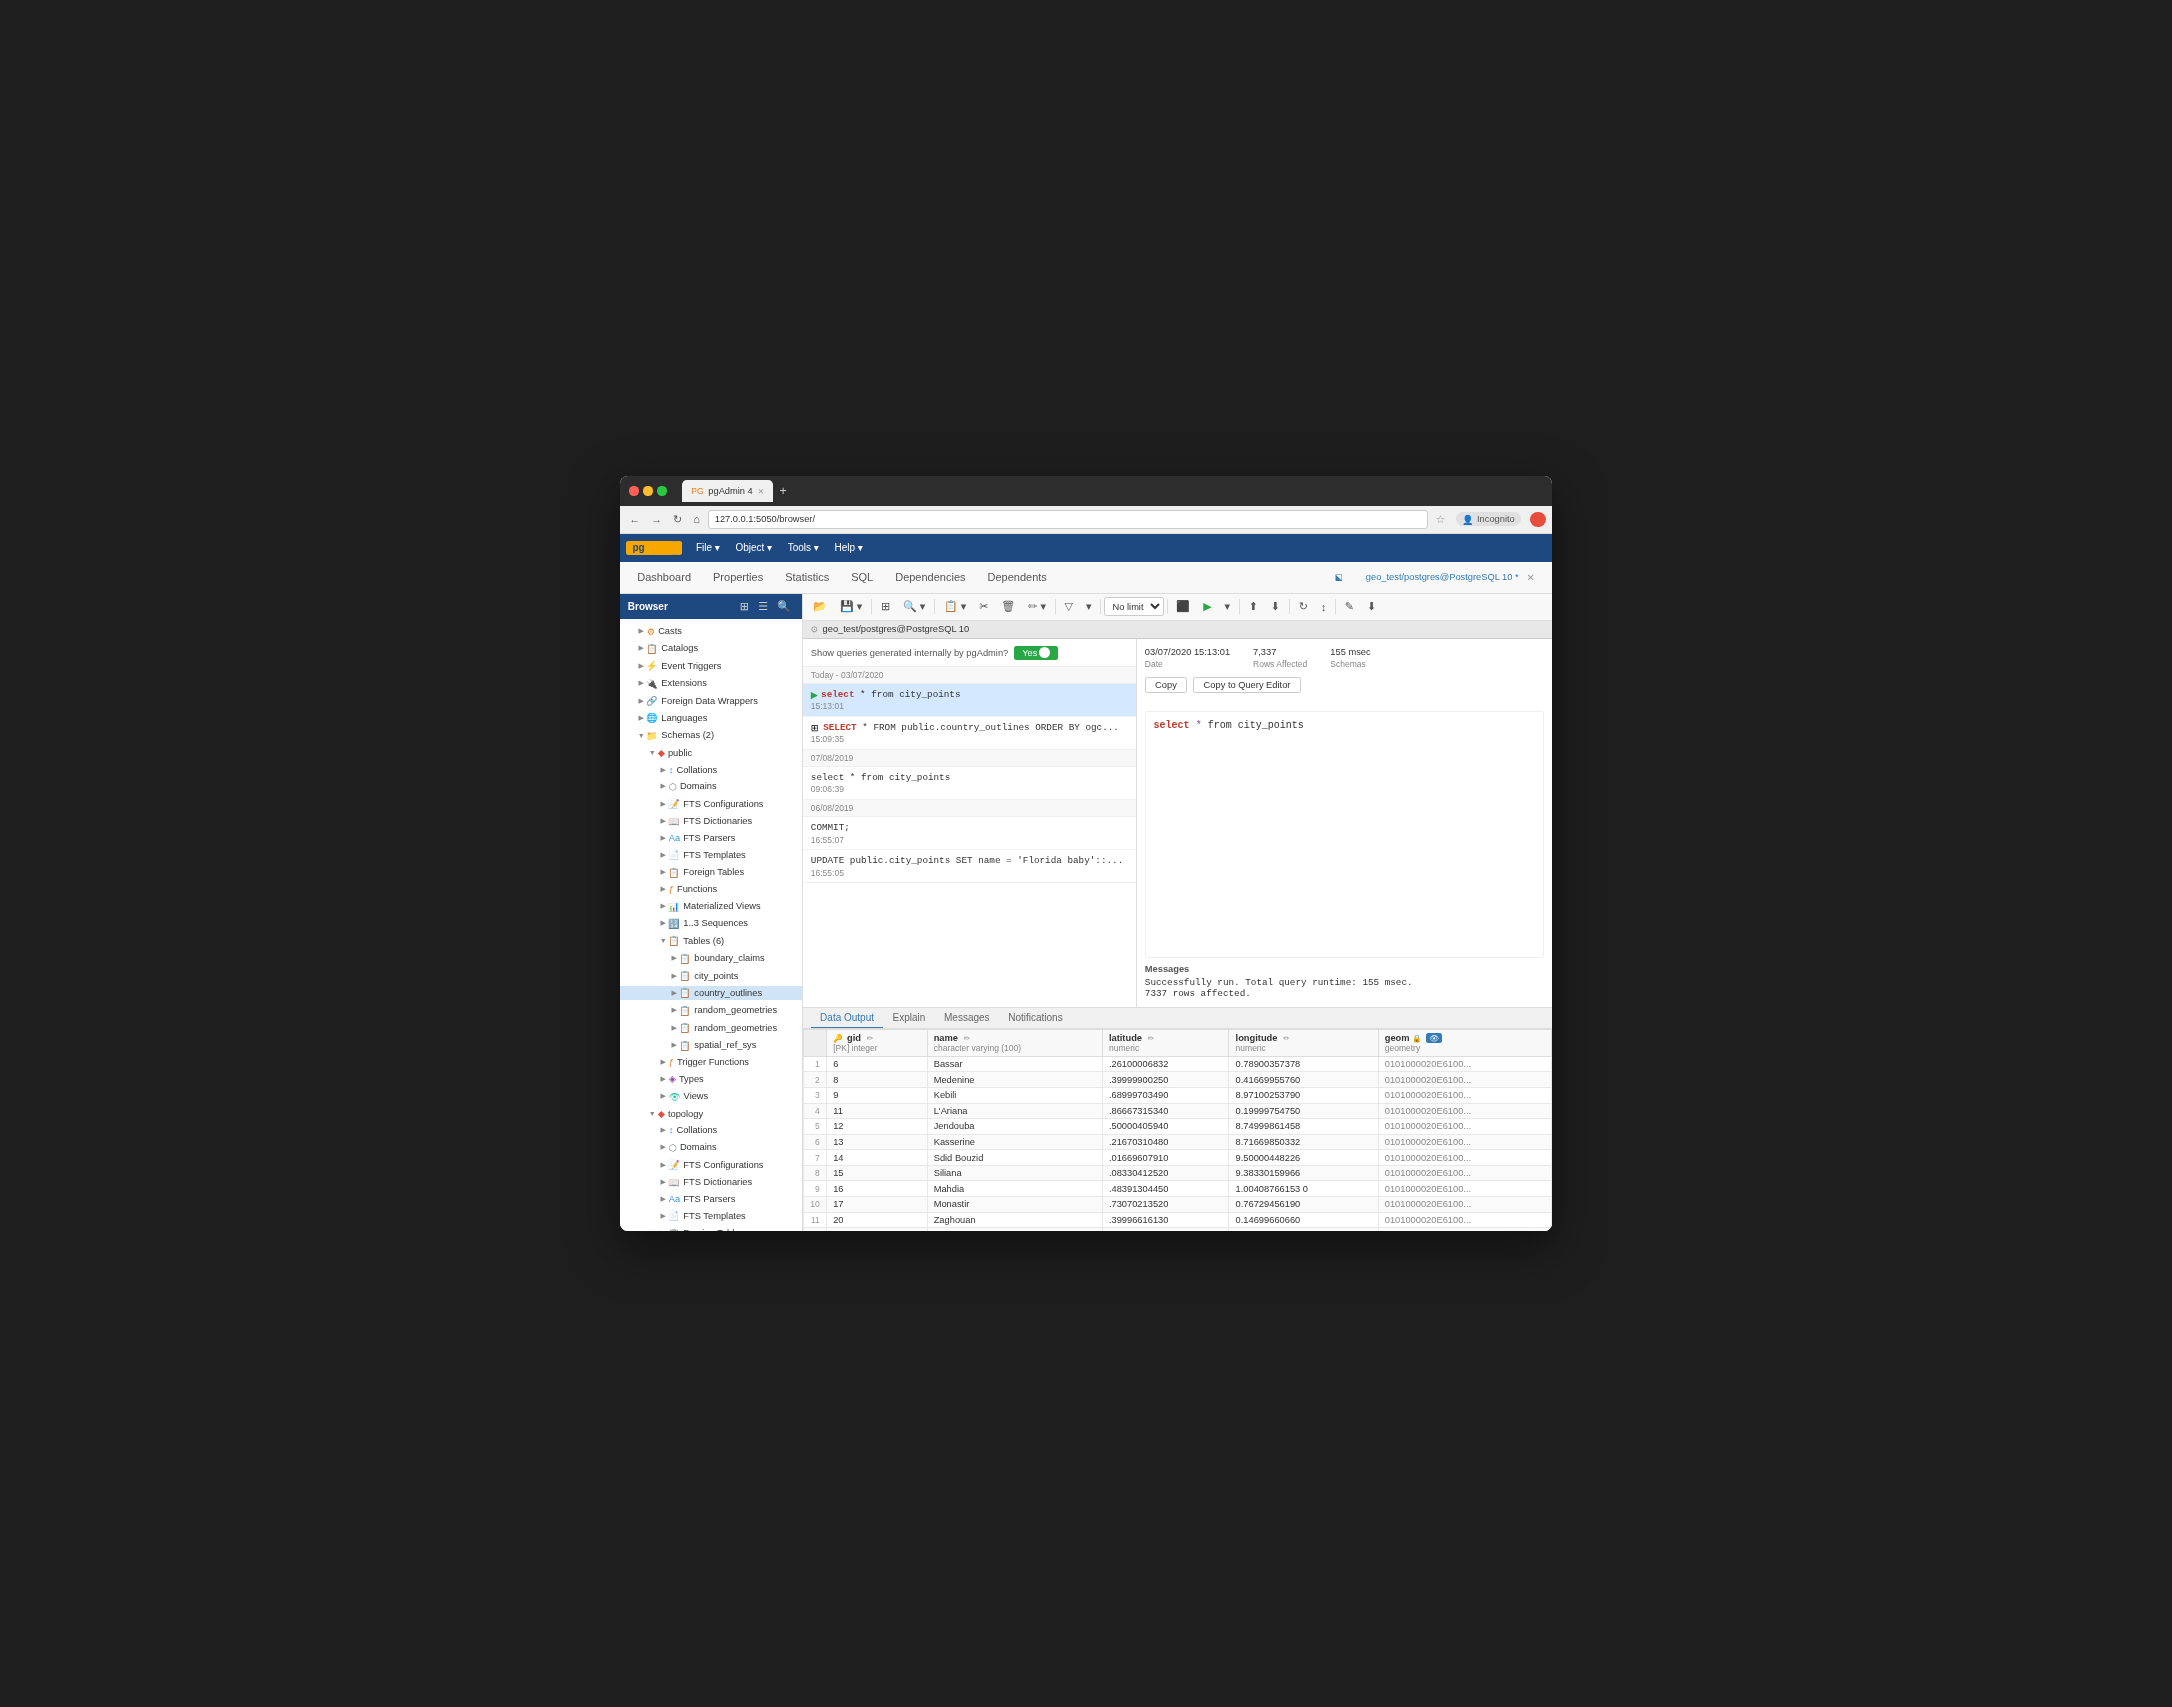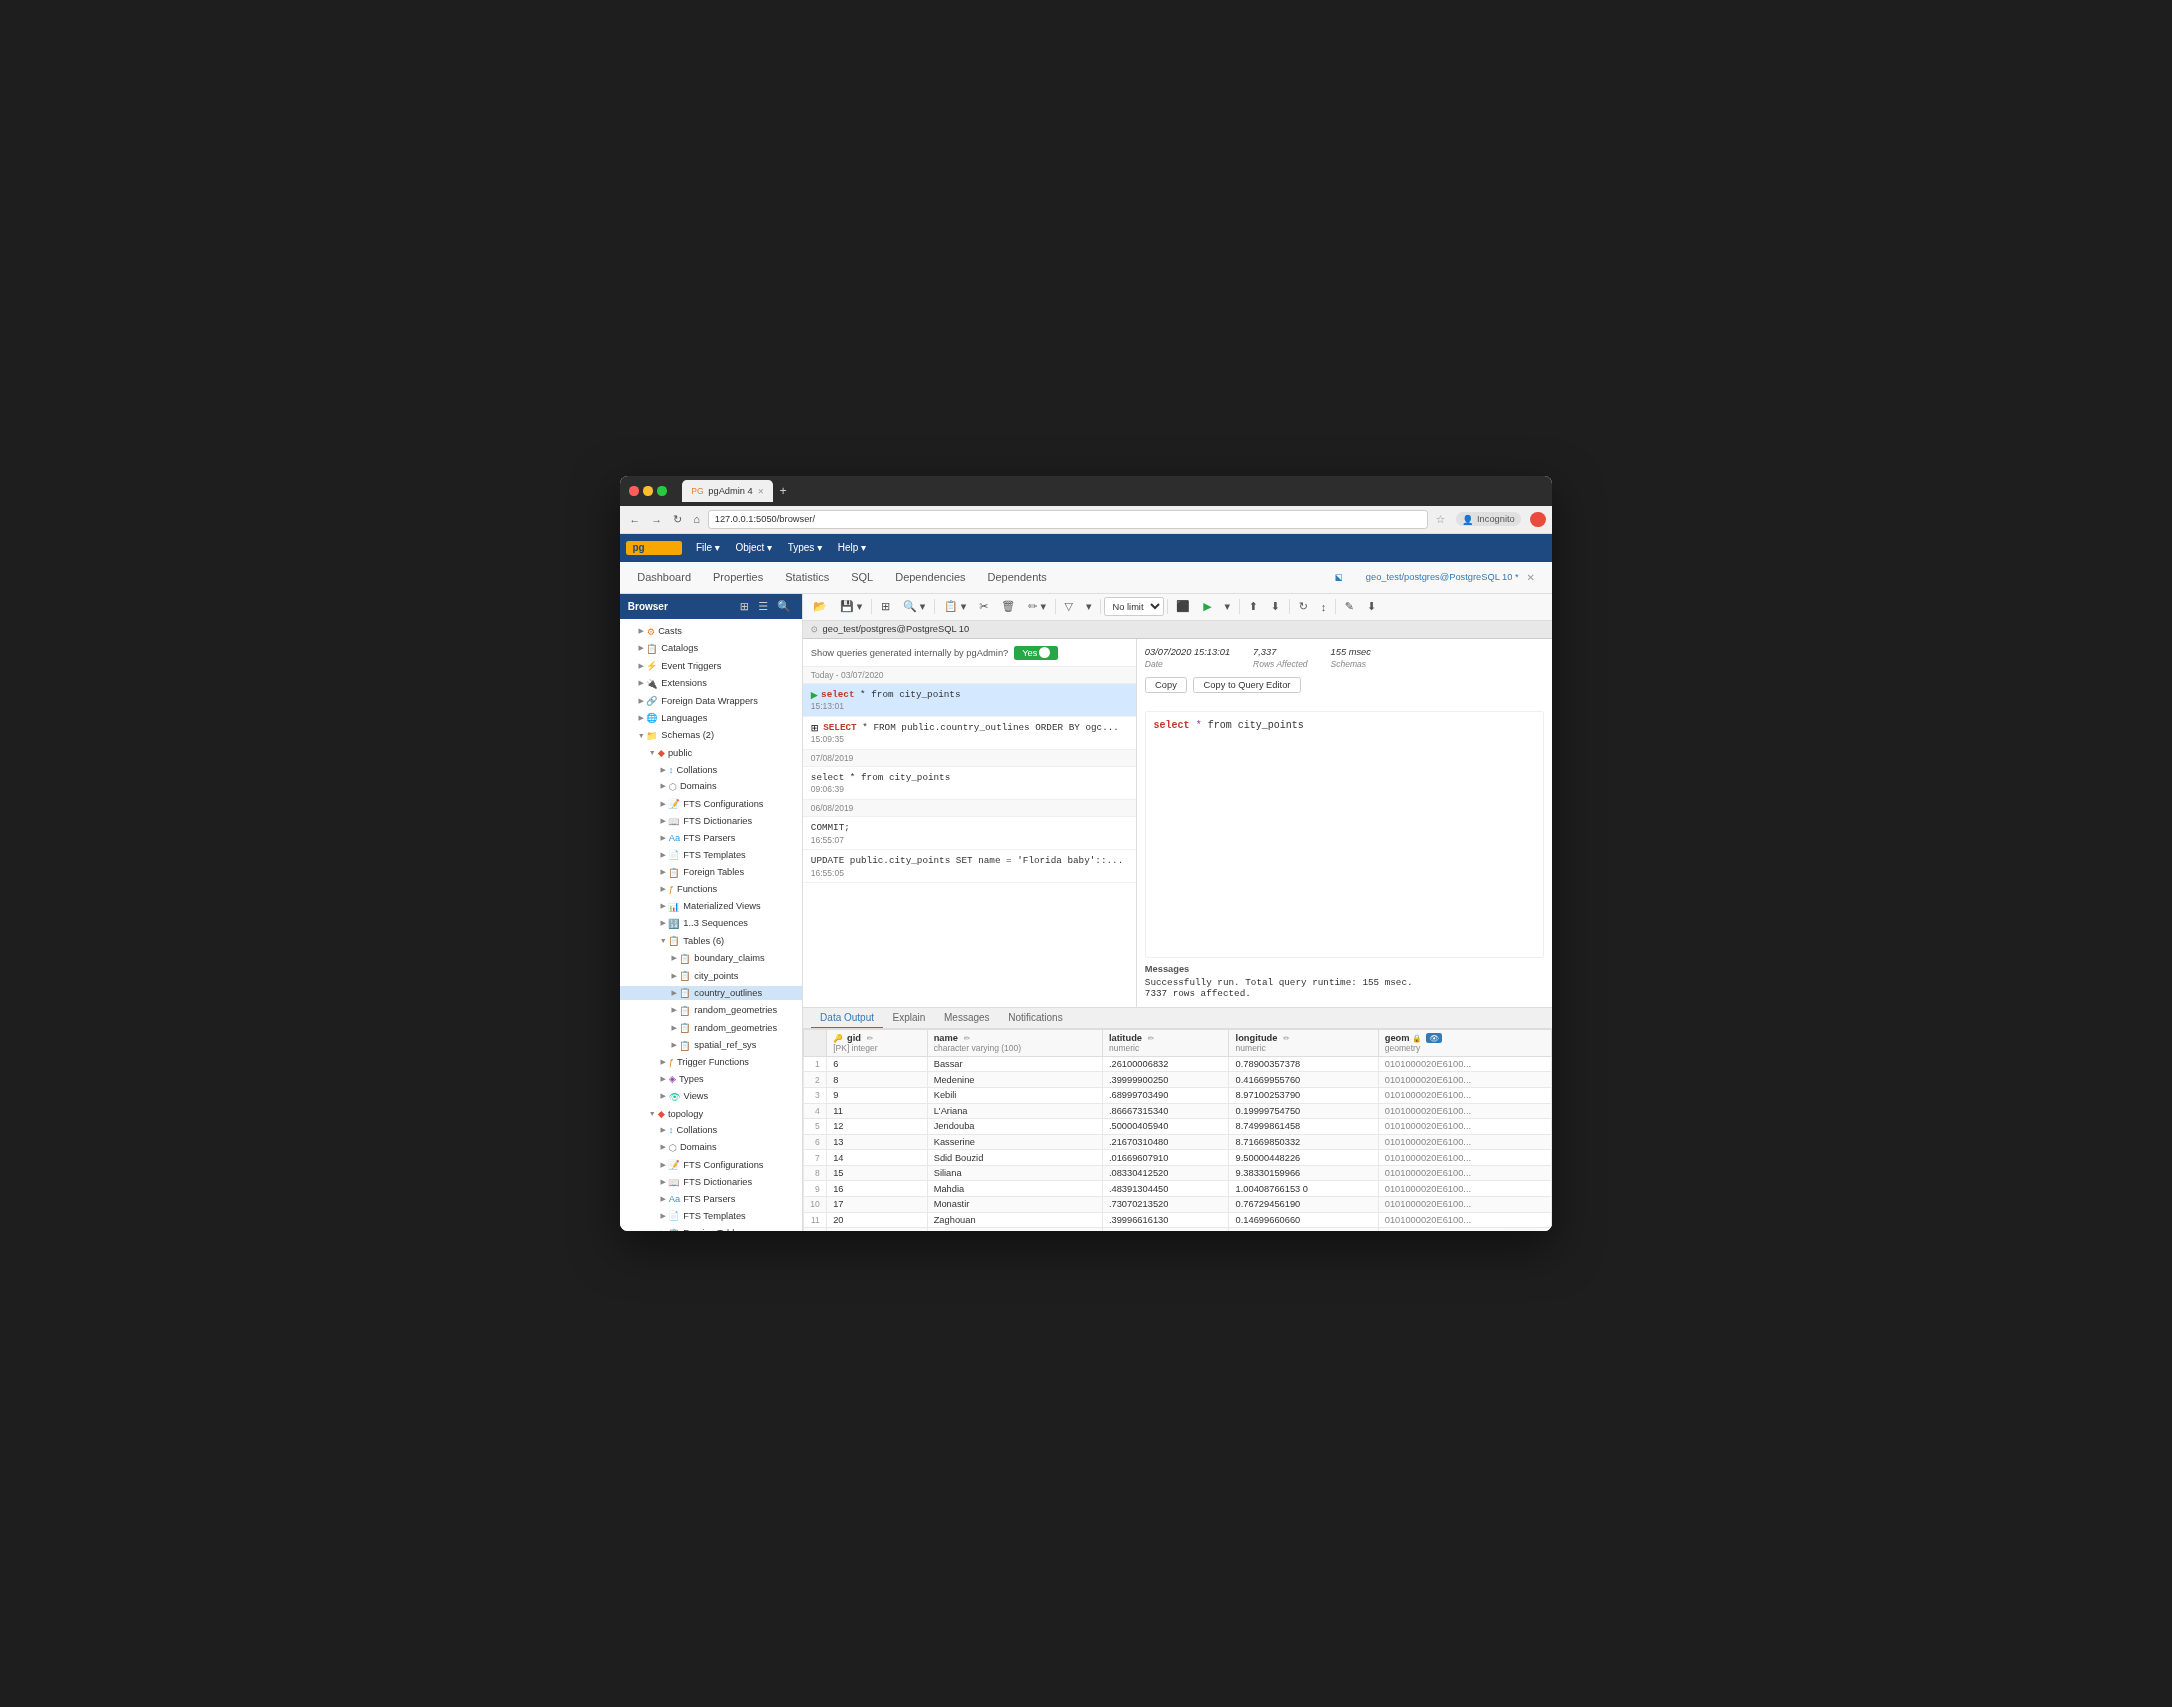--- a/index.html
+++ b/index.html
@@ -92,21 +92,21 @@
     .history-entry { padding: 4.7px 7.8px; border-bottom: 0.8px solid #f0f0f0; cursor: pointer; }
     .history-entry.selected { background: #d4e8ff; }
     .history-query { font-family: 'Courier New', monospace; font-size: 9.3px; color: #333; white-space: nowrap; overflow: hidden; text-overflow: ellipsis; }
     .history-query .kw { color: #c0392b; font-weight: bold; }
     .history-time { font-size: 8.5px; color: #888; margin-top: 1.6px; }
     .history-play { color: #28a745; margin-right: 3.1px; font-size: 9.3px; }
 
     
     .detail-pane { flex: 1; display: flex; flex-direction: column; padding: 7.8px; overflow: hidden; }
     .detail-meta { display: flex; gap: 23px; margin-bottom: 7.8px; }
-    .meta-item { display: flex; flex-direction: column; gap: 1.6px; font-style: italic; }
+    .meta-item { display: flex; flex-direction: column; gap: 1.6px; }
     .meta-label { font-size: 8.5px; color: #888; }
     .meta-value { font-size: 9.3px; color: #333; }
     .detail-actions { display: flex; gap: 6.2px; margin-bottom: 18px; }
     .action-btn { background: #fff; border: 0.8px solid #ccc; padding: 2.3px 9.3px; border-radius: 2.3px; font-size: 9.3px; color: #333; cursor: pointer; }
     .detail-sql { background: #fff; border: 0.8px solid #eee; border-radius: 2.3px; padding: 7.8px; font-family: 'Courier New', monospace; font-size: 10px; color: #333; flex: 1; overflow: hidden; }
     .detail-sql .kw { color: #c0392b; font-weight: bold; }
     .detail-sql .col { color: #8e44ad; }
     .detail-messages { margin-top: 6.2px; }
     .messages-label { font-size: 9.3px; color: #555; font-weight: bold; margin-bottom: 3.1px; }
     .messages-text { font-size: 9.3px; color: #333; font-family: 'Courier New', monospace; }
@@ -166,21 +166,21 @@
     </div>
     <div style="width:15.5px;height:15.5px;background:#e74c3c;border-radius:50%;margin-left:4.7px;"></div>
   </div>
 
   <div class="pgadmin-bar">
     <div class="pgadmin-logo">
       <span>pg</span><span style="color:#f8a700;">Admin</span>
     </div>
     <span class="menu-item">File ▾</span>
     <span class="menu-item">Object ▾</span>
-    <span class="menu-item">Types ▾</span>
+    <span class="menu-item">Tools ▾</span>
     <span class="menu-item">Help ▾</span>
   </div>
 
   <div class="main-tabs-bar">
     <div class="main-tab">Dashboard</div>
     <div class="main-tab">Properties</div>
     <div class="main-tab">Statistics</div>
     <div class="main-tab">SQL</div>
     <div class="main-tab">Dependencies</div>
     <div class="main-tab">Dependents</div>

